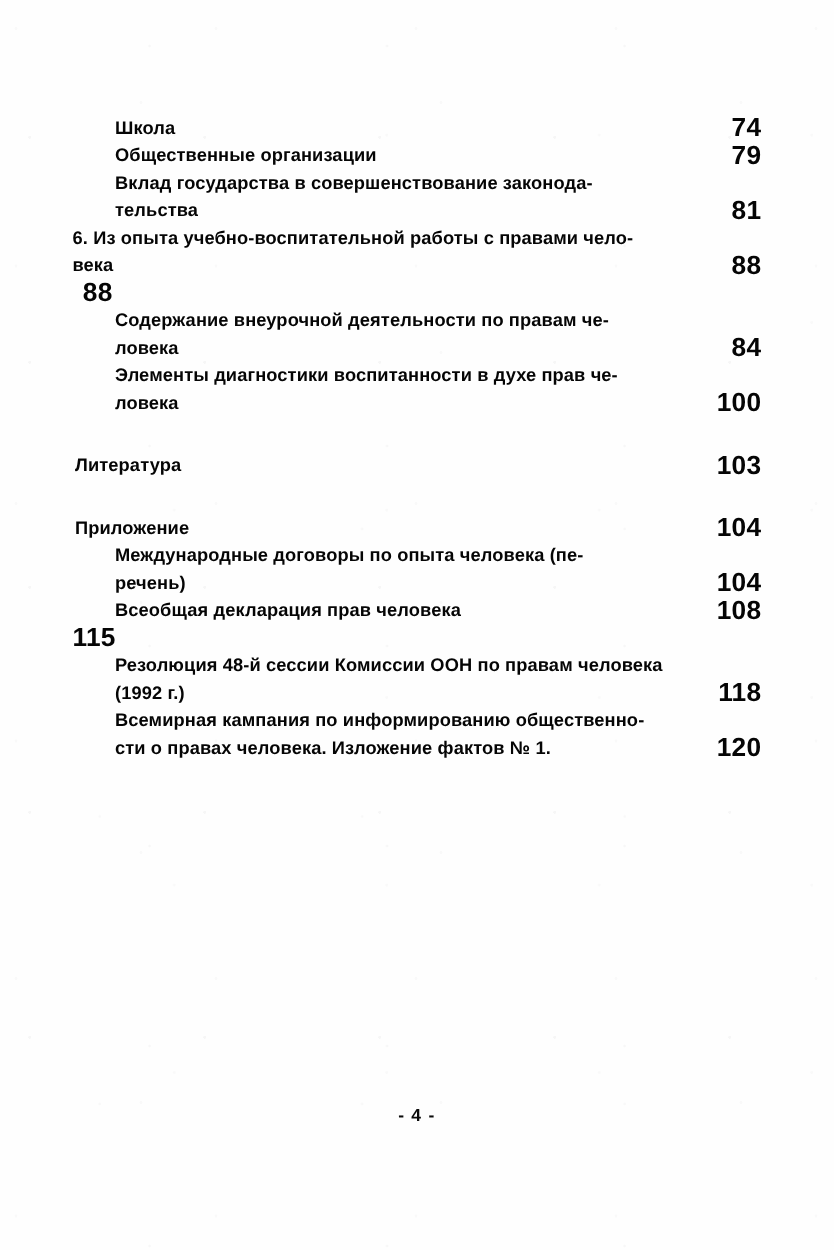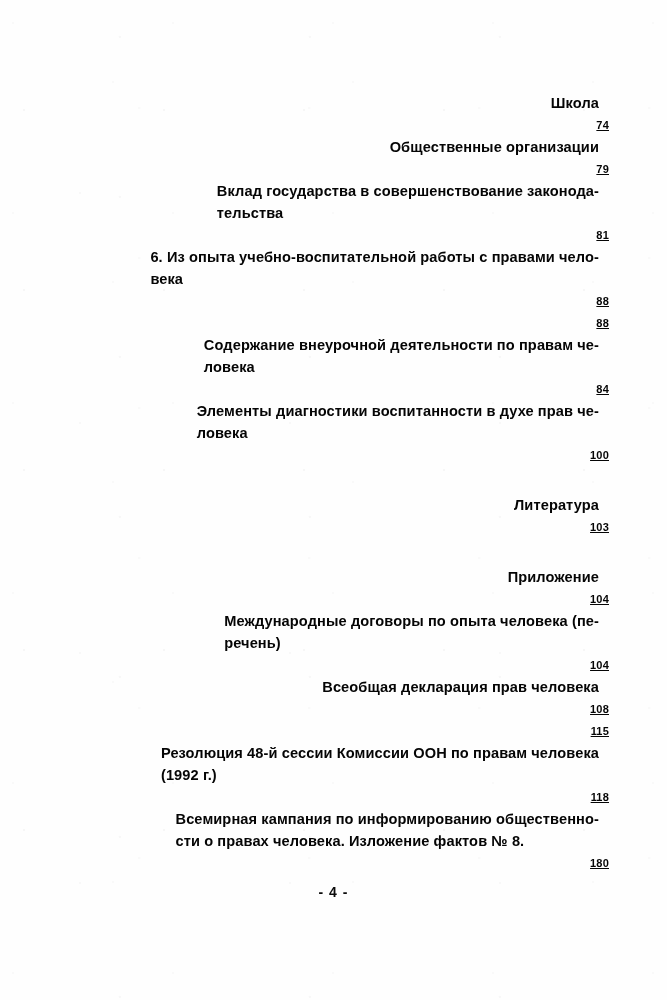--- a/index.html
+++ b/index.html
@@ -39,48 +39,46 @@
 
   .toc {
     position: absolute;
     left: 58px;
     top: 92px;
     width: 551px;
   }
 
   .toc-row {
     display: flex;
-    align-items: flex-end;
+    align-items: center;
     justify-content: space-between;
     width: 100%;
-    flex-direction: column;
   }
 
   .toc-title {
     font-size: 14.6px;
     font-weight: bold;
     line-height: 22px;
     color: #050505;
     letter-spacing: 0.1px;
     white-space: pre-line;
     flex: 1 1 auto;
     padding-right: 10px;
   }
 
   .toc-page {
-    font-size: 11px;
+    font-size: 21px;
     font-weight: bold;
     line-height: 22px;
     color: #050505;
     letter-spacing: 0.2px;
     flex: 0 0 auto;
     text-align: right;
     min-width: 32px;
     align-self: flex-end;
-    text-decoration: underline;
   }
 
   
   .lvl-0 .toc-title { margin-left: 0px; }
   .lvl-1 .toc-title { margin-left: 2px; margin-top: 28px; }
   .lvl-2 .toc-title { margin-left: 34px; }
 
   .footer {
     position: absolute;
     left: 0;
@@ -151,19 +149,19 @@
       <div class="toc-row lvl-2">
         <div class="toc-page">115</div>
       </div>
       <div class="toc-row lvl-2">
         <div class="toc-title">Резолюция 48-й сессии Комиссии ООН по правам человека
 (1992 г.)</div>
         <div class="toc-page">118</div>
       </div>
       <div class="toc-row lvl-2">
         <div class="toc-title">Всемирная кампания по информированию общественно-
-сти о правах человека. Изложение фактов № 8.</div>
-        <div class="toc-page">180</div>
+сти о правах человека. Изложение фактов № 1.</div>
+        <div class="toc-page">120</div>
       </div>
     </div>
 
   <div class="footer">- 4 -</div>
 </div>
 
 </body></html>

